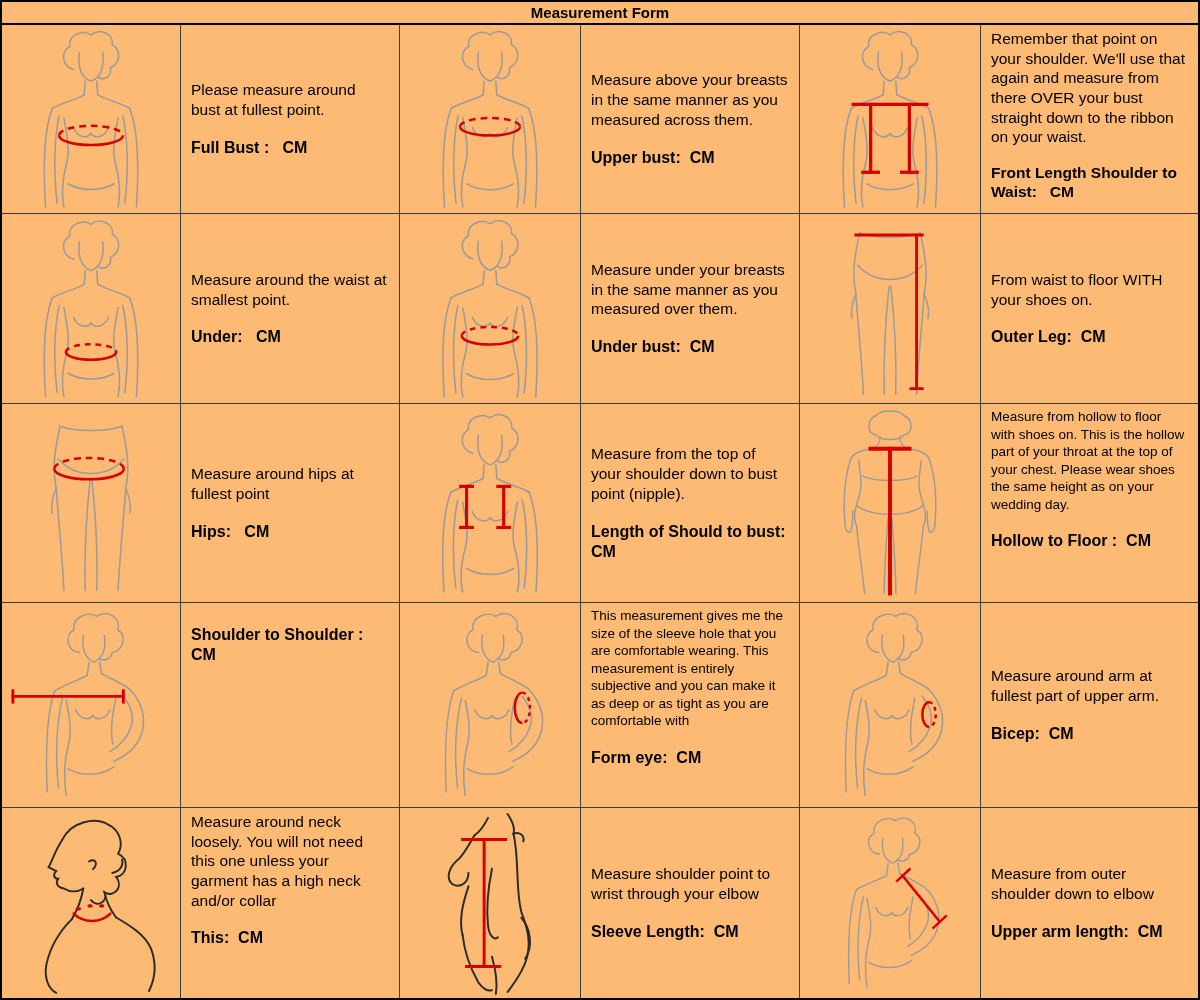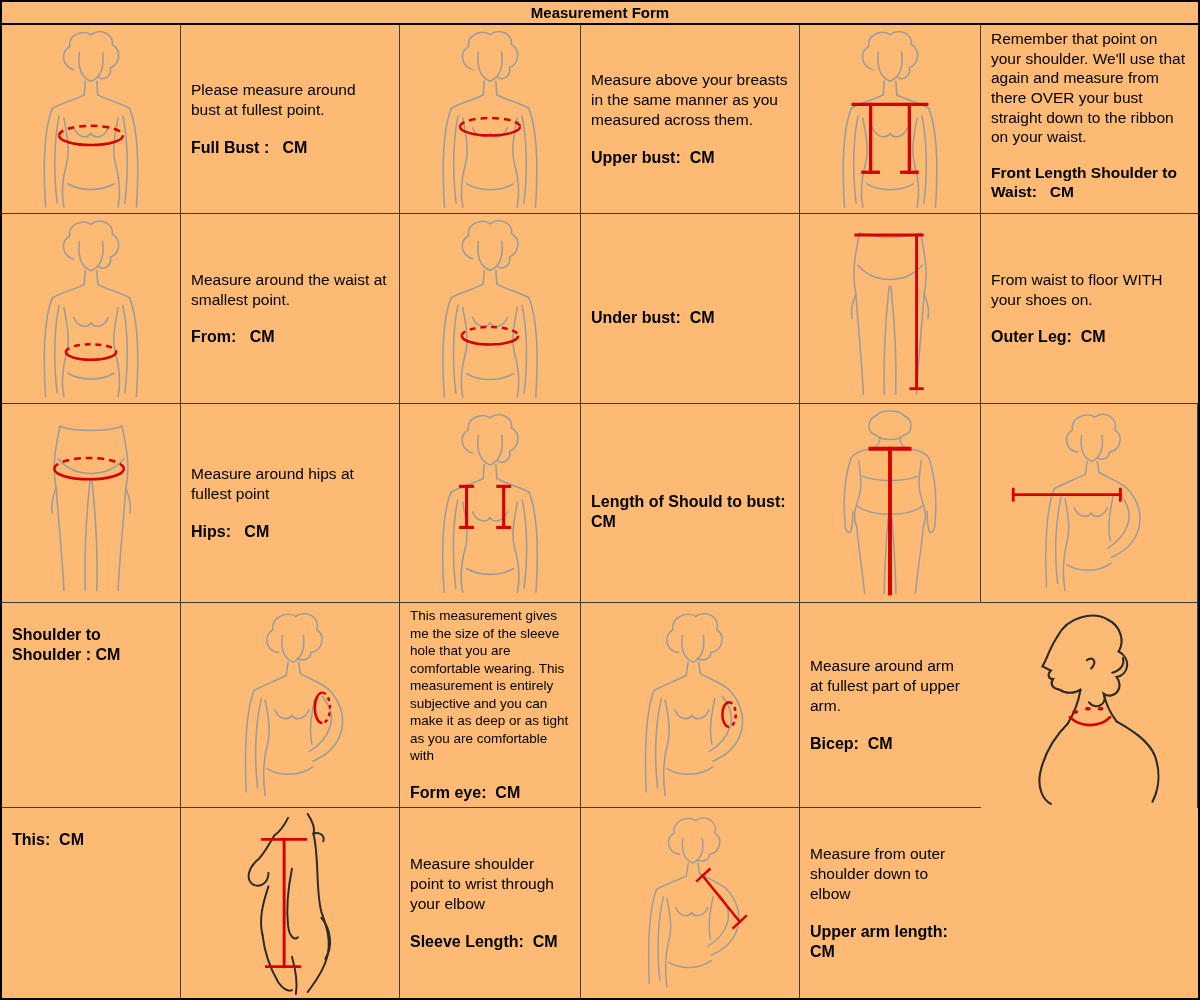--- a/index.html
+++ b/index.html
@@ -148,32 +148,33 @@
     <svg viewBox="0 0 180 190">
         <use href="#sym-torso"></use>
       <g fill="none" stroke="#d60000" stroke-width="2.6">
         <path d="M64,140 A26,8 0 0 0 116,140"></path>
         <path d="M64,140 A26,8 0 0 1 116,140" stroke-dasharray="6,5"></path>
       </g>
     </svg>
   </div>
   <div class="cell txt">
     <p class="desc">Measure around the waist at smallest point.</p>
-    <p class="label">From:   CM</p>
+    <p class="label">Under:   CM</p>
   </div>
   <div class="cell fig">
     <svg viewBox="0 0 180 190">
         <use href="#sym-torso"></use>
       <g fill="none" stroke="#d60000" stroke-width="2.6">
         <path d="M61,123 A29,9 0 0 0 119,123"></path>
         <path d="M61,123 A29,9 0 0 1 119,123" stroke-dasharray="6,5"></path>
       </g>
     </svg>
   </div>
   <div class="cell txt">
+    <p class="desc">Measure under your breasts in the same manner as you measured over them.</p>
     <p class="label">Under bust:  CM</p>
   </div>
   <div class="cell fig">
     <svg viewBox="0 0 180 195">
         <use href="#sym-legs"></use>
       <g fill="none" stroke="#d60000" stroke-width="3" stroke-linecap="square">
         <path d="M54,20 L124,20"></path>
           <path d="M118,22 L118,182"></path>
           <path d="M112,182 L124,182"></path>
       </g>
@@ -204,30 +205,35 @@
         <path d="M60,78 L72,78"></path>
           <path d="M66,78 L66,120"></path>
           <path d="M60,120 L72,120"></path>
         <path d="M98,78 L110,78"></path>
           <path d="M104,78 L104,120"></path>
           <path d="M98,120 L110,120"></path>
       </g>
     </svg>
   </div>
   <div class="cell txt">
+    <p class="desc">Measure from the top of your shoulder down to bust point (nipple).</p>
     <p class="label">Length of Should to bust:  CM</p>
   </div>
   <div class="cell fig">
     <svg viewBox="0 0 180 195">
         <use href="#sym-backfull"></use>
       <g fill="none" stroke="#d60000" stroke-width="4" stroke-linecap="square">
         <path d="M70,42 L110,42"></path>
           <path d="M90,42 L90,190"></path>
       </g>
     </svg>
+  </div>
+  <div class="cell txt top lastcol">
+    <p class="desc small">Measure from hollow to floor with shoes on. This is the hollow part of your throat at the top of your chest. Please wear shoes the same height as on your wedding day.</p>
+    <p class="label">Hollow to Floor :  CM</p>
   </div>
 
   <div class="cell fig">
     <svg viewBox="0 0 180 210">
         <use href="#sym-hip"></use>
       <g fill="none" stroke="#d60000" stroke-width="3" stroke-linecap="square">
         <path d="M8,96 L124,96"></path>
           <path d="M8,90 L8,102"></path>
           <path d="M124,90 L124,102"></path>
       </g>
@@ -276,20 +282,21 @@
         <path d="M70,112 C58,124 48,140 44,158 C41,172 46,184 54,188"></path>
         <path d="M112,64 C120,62 124,56 122,50"></path>
       </g>
       <g fill="none" stroke="#d60000" stroke-width="2.6" stroke-linecap="round">
         <path d="M72,106 C82,116 100,116 110,106"></path>
         <path d="M76,101 L78,101 M88,98 L90,98 M100,98 L102,98" stroke-width="3.4"></path>
       </g>
     </svg>
   </div>
   <div class="cell txt top lastrow">
+    <p class="desc">Measure around neck loosely. You will not need this one unless your garment has a high neck and/or collar</p>
     <p class="label">This:  CM</p>
   </div>
   <div class="cell fig lastrow">
     <svg viewBox="0 0 180 190">
       <g fill="none" stroke="#2a2a2a" stroke-width="2" stroke-linecap="round">
         <path d="M88,8 C84,16 80,22 74,26"></path>
         <path d="M108,4 C112,10 116,18 114,24 C120,22 126,26 124,32"></path>
         <path d="M114,24 C120,50 116,80 122,104 C128,120 132,134 128,150 C124,166 114,178 108,186"></path>
         <path d="M74,26 C68,36 64,44 58,50 C48,58 44,70 52,76 C60,80 68,74 68,64"></path>
         <path d="M68,78 C62,96 58,112 62,128"></path>

